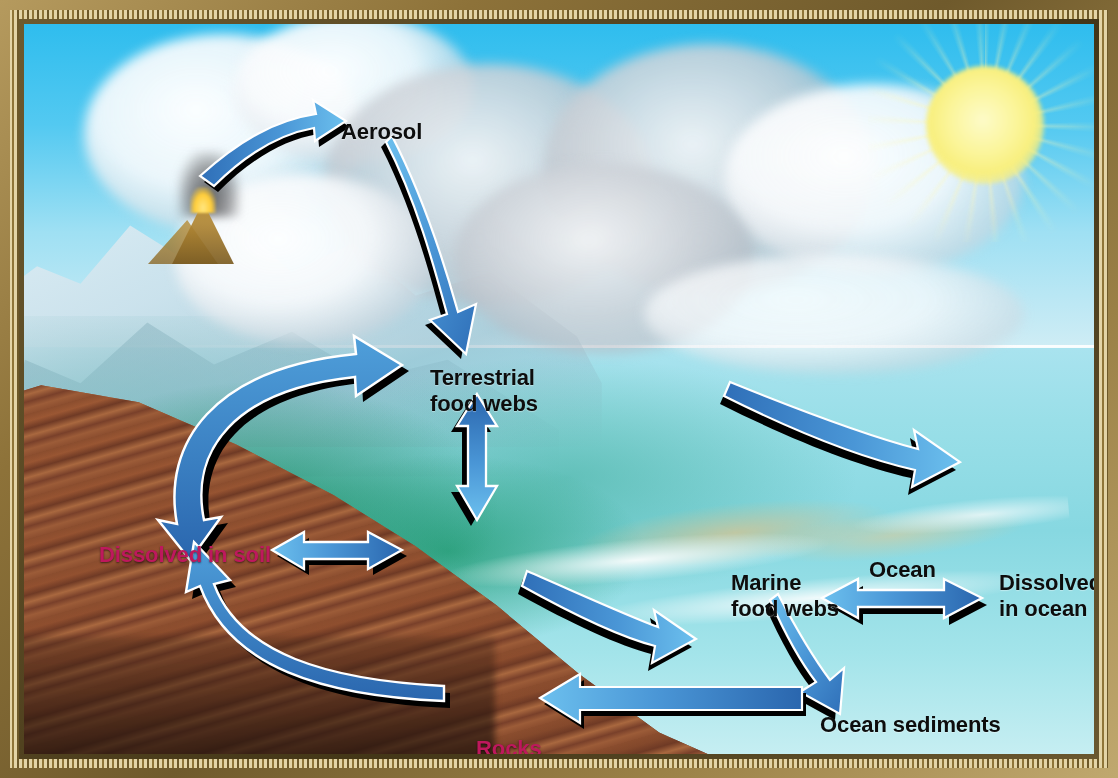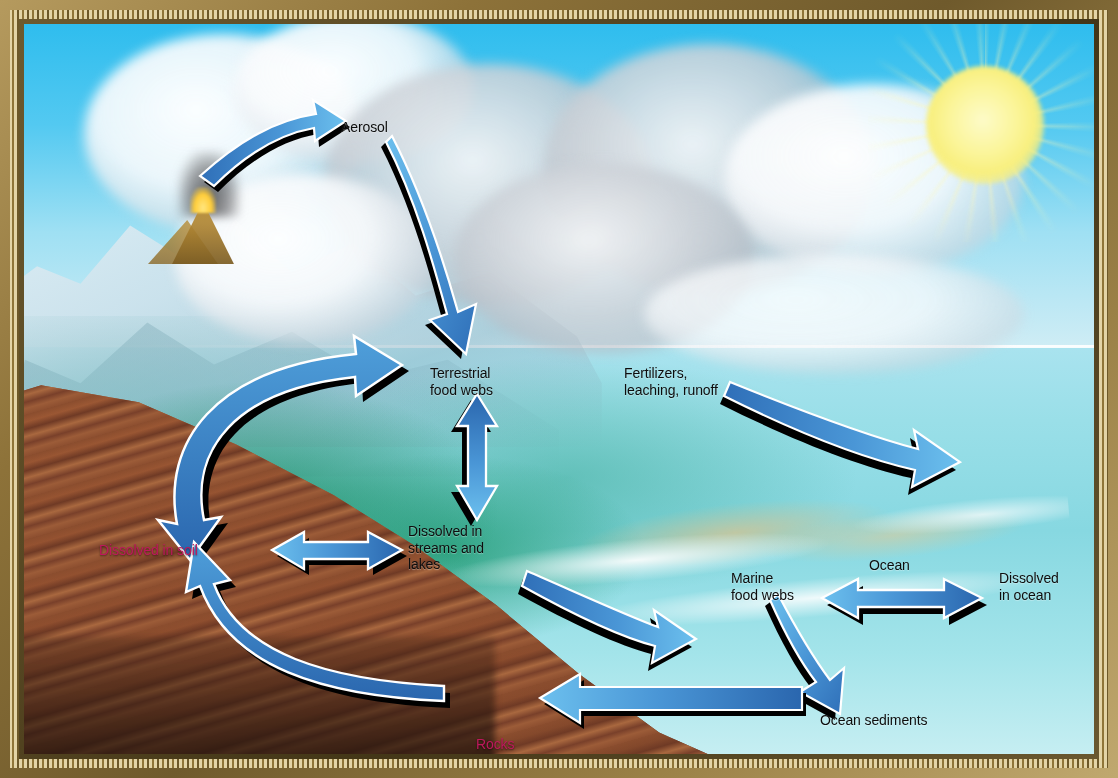--- a/index.html
+++ b/index.html
@@ -187,22 +187,22 @@
   }
   .volc-smoke{
     position:absolute;left:36px;top:-8px;width:62px;height:66px;
     background:radial-gradient(ellipse at 50% 70%, rgba(70,70,72,.85) 0%, rgba(95,95,98,.6) 45%, rgba(120,120,124,0) 80%);
     filter:blur(4px);
   }
 
   
   .lbl{
     position:absolute;
-    font-weight:normal;
-    font-size:14px;
+    font-weight:bold;
+    font-size:22px;
     line-height:1.18;
     letter-spacing:-.1px;
     white-space:pre-line;
     z-index:40;
   }
   .lbl.black{color:#0d0d0d;text-shadow:0 1px 1px rgba(255,255,255,.35);}
   .lbl.white{color:#be185d;text-shadow:0 1px 2px rgba(0,0,0,.55);}
 
   svg.arrows{position:absolute;left:0;top:0;width:100%;height:100%;z-index:30;overflow:visible;}
 </style>
@@ -343,28 +343,23 @@
         <path d="M420,677 C300,672 206,644 176,562 L162,568 L170,518 L206,556 L190,560
                  C216,630 304,656 420,662 Z" fill="url(#gE)" stroke="#ffffff" stroke-width="2.4"></path>
       </g>
     </svg>
 
     <div class="lbl black" style="left:317px;top:95px;">Aerosol</div>
 
     <div class="lbl black" style="left:383px;top:341px;margin-left:23px;">Terrestrial
 food webs</div>
 
-    <div class="lbl black" style="left:600px;top:341px;">Fertilizers,
-leaching, runoff</div>
 
     <div class="lbl white" style="left:75px;top:518px;">Dissolved in soil</div>
 
-    <div class="lbl black" style="left:384px;top:499px;">Dissolved in
-streams and
-lakes</div>
 
     <div class="lbl black" style="left:845px;top:533px;">Ocean</div>
 
     <div class="lbl black" style="left:707px;top:546px;">Marine
 food webs</div>
 
     <div class="lbl black" style="left:975px;top:546px;">Dissolved
 in ocean</div>
 
     <div class="lbl white" style="left:452px;top:688px;margin-top:24px;">Rocks</div>

